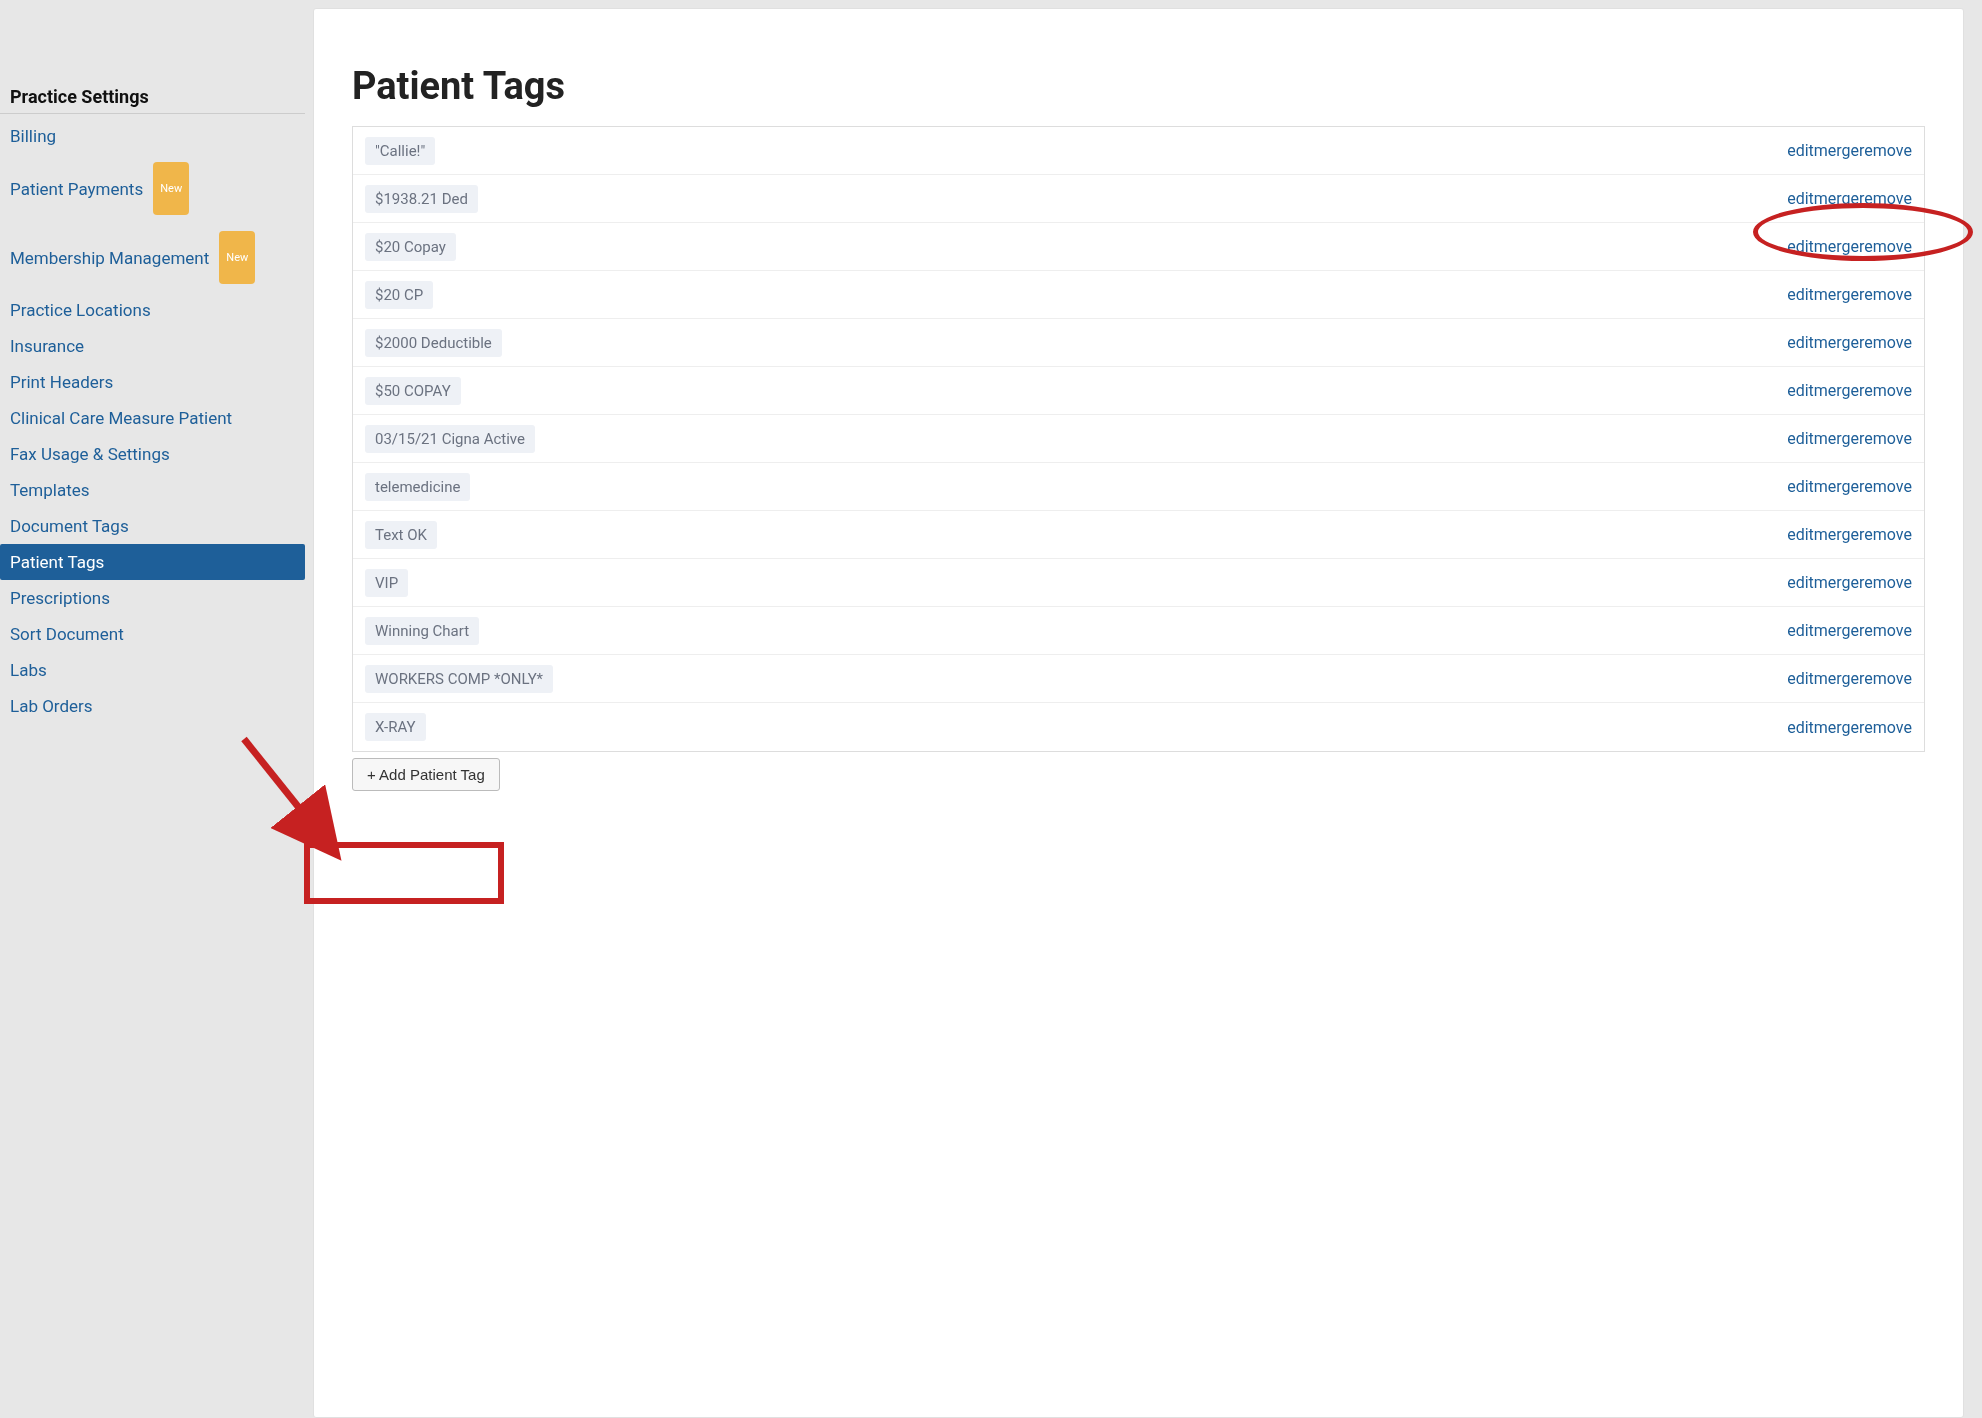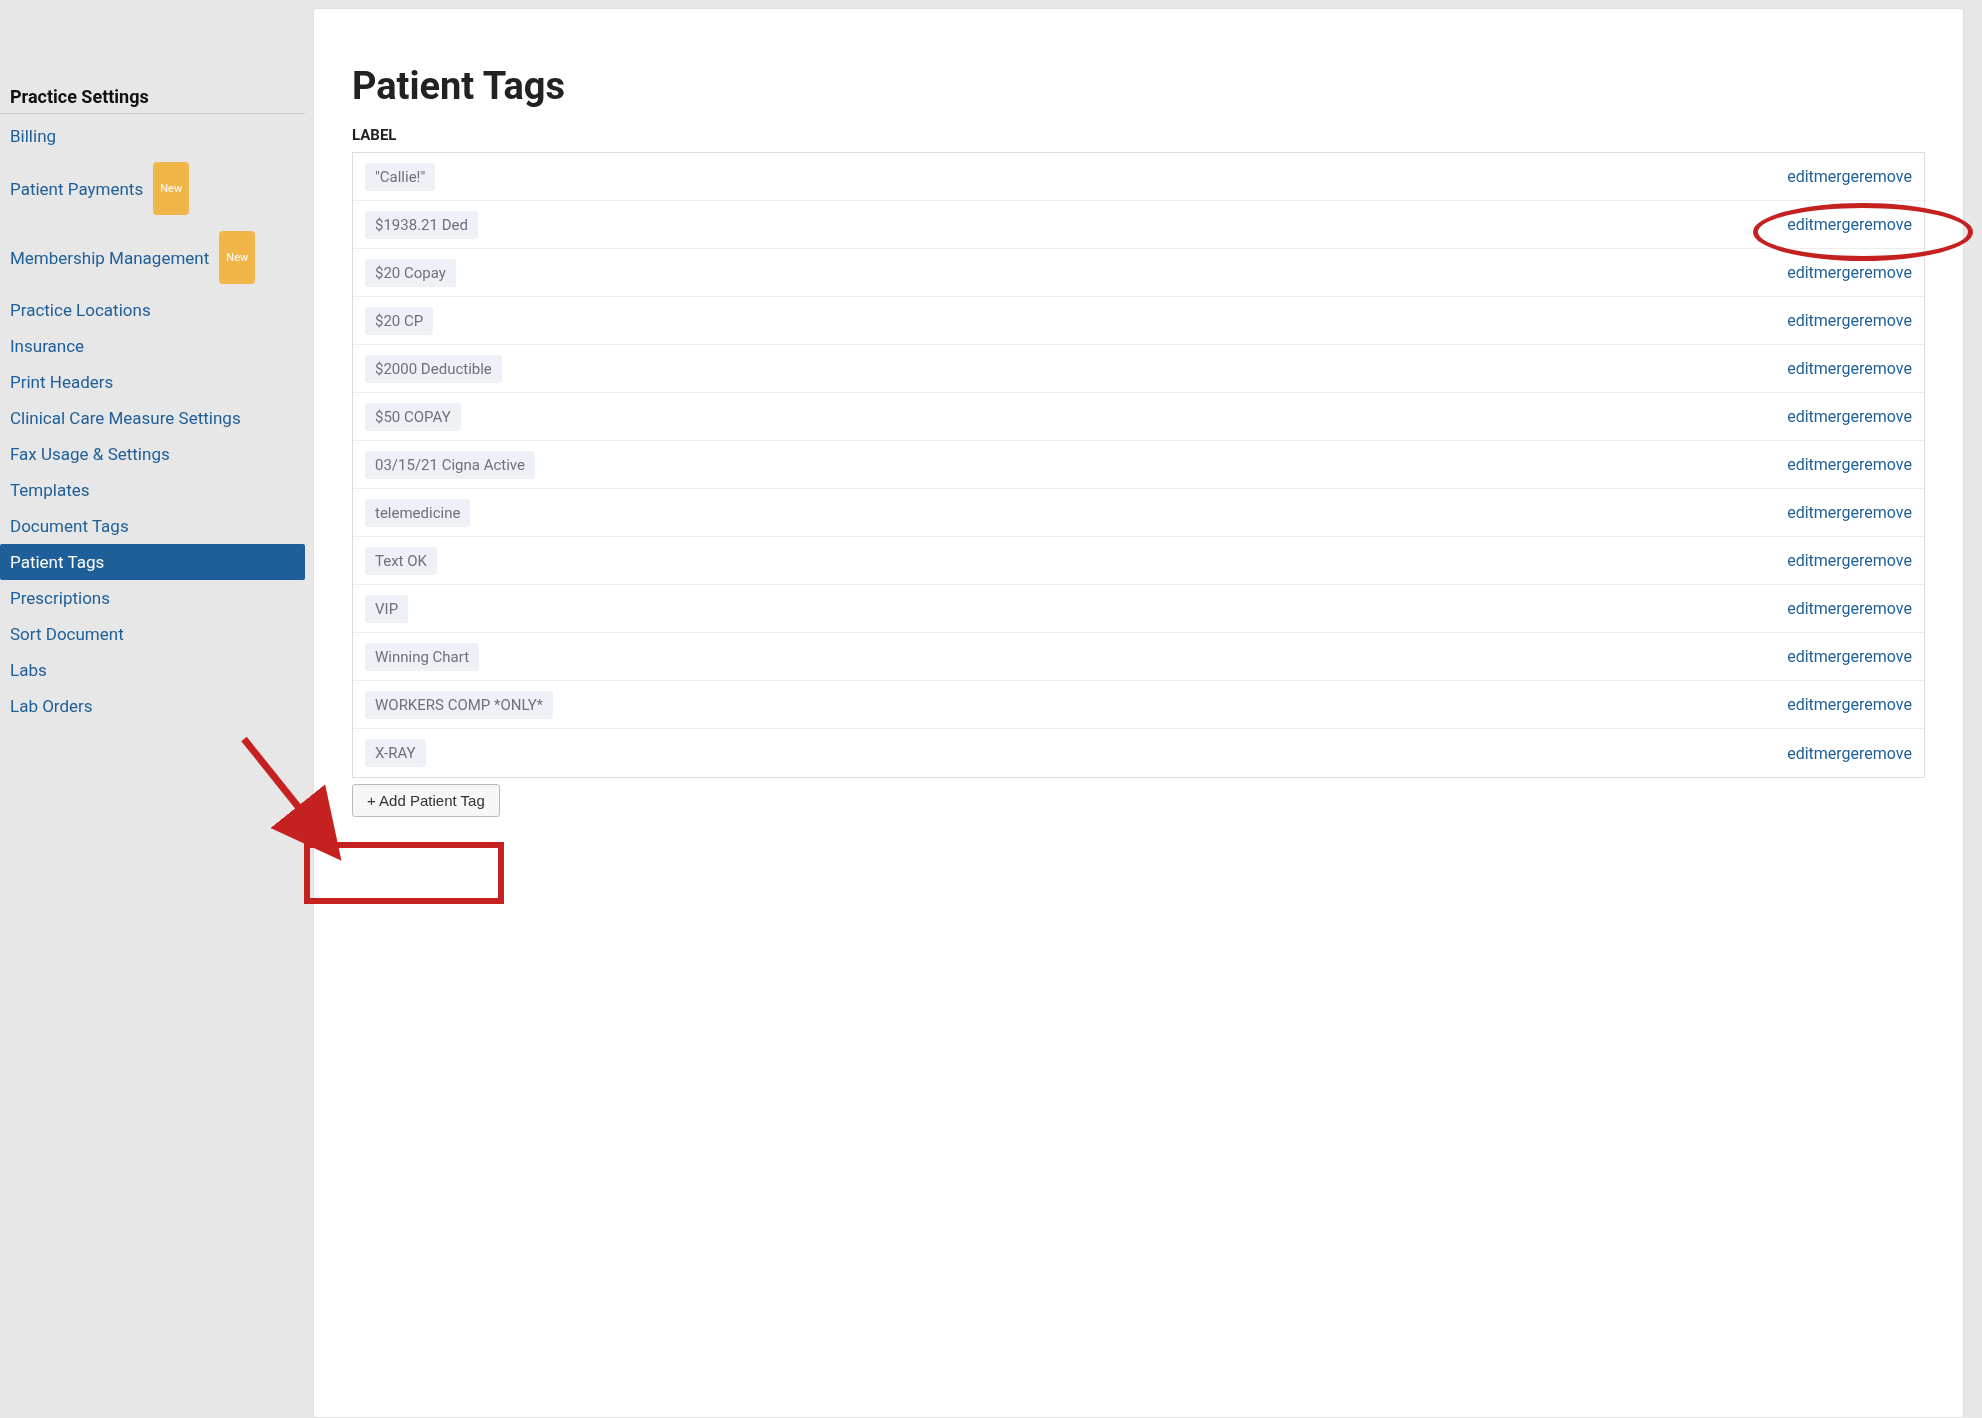--- a/index.html
+++ b/index.html
@@ -158,21 +158,21 @@
       <div class="sidebar-item">
         <span>Practice Locations</span>
       </div>
       <div class="sidebar-item">
         <span>Insurance</span>
       </div>
       <div class="sidebar-item">
         <span>Print Headers</span>
       </div>
       <div class="sidebar-item">
-        <span>Clinical Care Measure Settings</span>
+        <span>Clinical Care Measure Patient</span>
       </div>
       <div class="sidebar-item">
         <span>Fax Usage &amp; Settings</span>
       </div>
       <div class="sidebar-item">
         <span>Templates</span>
       </div>
       <div class="sidebar-item">
         <span>Document Tags</span>
       </div>
@@ -189,21 +189,20 @@
         <span>Labs</span>
       </div>
       <div class="sidebar-item">
         <span>Lab Orders</span>
       </div>
     </div>
   </nav>
 
 <main class="main-panel">
   <h1 class="page-title">Patient Tags</h1>
-  <div class="col-label">LABEL</div>
   <div class="tag-table" id="tag-table">
       <div class="tag-row">
         <div><span class="tag-pill">"Callie!"</span></div>
         <div class="tag-actions">
           <span class="tag-action">edit</span>
           <span class="tag-action">merge</span>
           <span class="tag-action">remove</span>
         </div>
       </div>
       <div class="tag-row">

